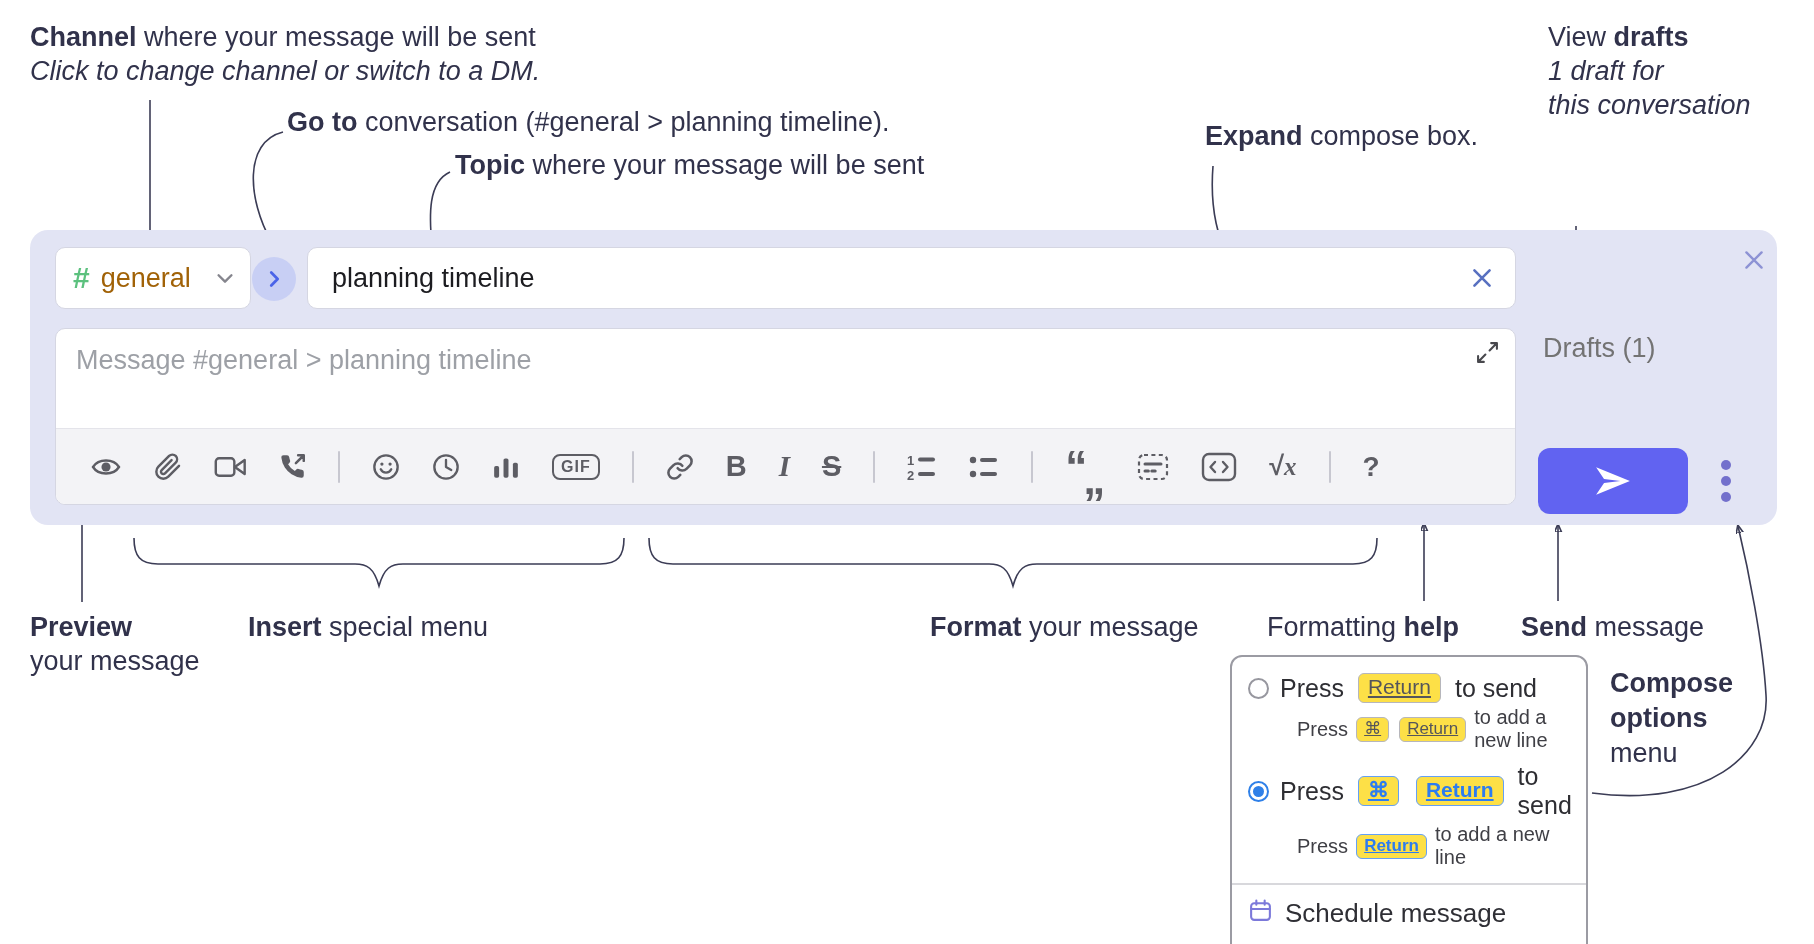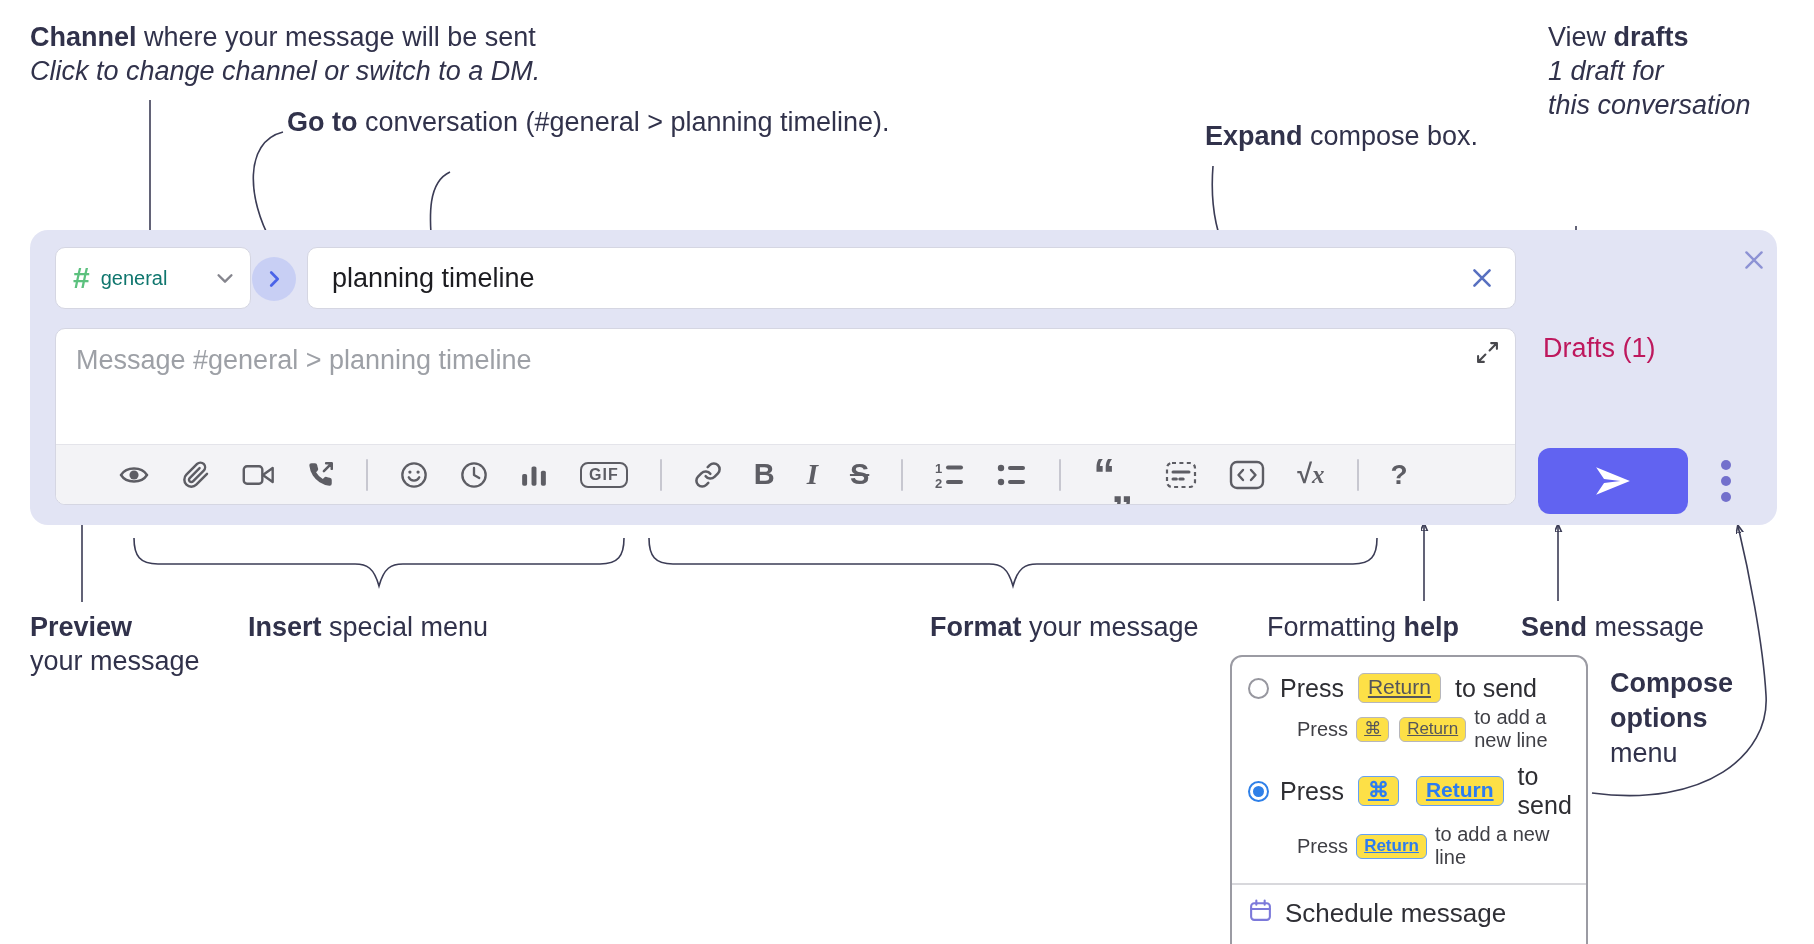--- a/index.html
+++ b/index.html
@@ -30,59 +30,59 @@
 
   
   #compose { position:absolute; left:30px; top:230px; width:1747px; height:295px;
              background:#e2e4f4; border-radius:18px; }
 
   .white-field { background:#fff; border:1.5px solid #d5d6e2; border-radius:10px; }
 
   #channel-select { position:absolute; left:25px; top:17px; width:196px; height:62px;
                     display:flex; align-items:center; padding:0 14px 0 17px; cursor:pointer; }
   #channel-hash { color:#5cc17e; font-weight:700; font-size:30px; margin-right:11px; }
-  #channel-name { font-size:20px; color:#0f766e; }
+  #channel-name { font-size:27px; color:#a16207; }
   #channel-chevron { margin-left:auto; display:flex; }
 
   #go-btn { position:absolute; left:222px; top:27px; width:44px; height:44px; border-radius:50%;
             background:#c8cff4; display:flex; align-items:center; justify-content:center; cursor:pointer; }
 
   #topic-input { position:absolute; left:277px; top:17px; width:1209px; height:62px;
                  display:flex; align-items:center; padding:0 20px 0 24px; }
   #topic-value { font-size:27px; color:#1c1c20; }
   #topic-clear { margin-left:auto; display:flex; cursor:pointer; }
 
   #compose-close { position:absolute; left:1710px; top:16px; width:28px; height:28px;
                    display:flex; align-items:center; justify-content:center; cursor:pointer; }
 
   #msg-area { position:absolute; left:25px; top:98px; width:1461px; height:177px;
               display:flex; flex-direction:column; overflow:hidden; }
   #msg-body { flex:1; position:relative; }
   #msg-placeholder { position:absolute; left:20px; top:16px; font-size:27px; color:#9da0a6; }
   #msg-expand { position:absolute; right:16px; top:12px; cursor:pointer; }
 
-  #msg-toolbar { height:60px; background:#f3f3f6; border-top:1.5px solid #e4e4ea;
+  #msg-toolbar { height:76px; background:#f3f3f6; border-top:1.5px solid #e4e4ea;
                  border-radius:0 0 9px 9px; display:flex; align-items:center;
-                 padding-left:62px; gap:32px; }
+                 padding-left:34px; gap:32px; }
   .tb { display:flex; align-items:center; justify-content:center; color:#5d5d64; cursor:pointer; flex:none; }
   .tb-div { width:2px; height:32px; background:#c7c7d0; border-radius:1px; flex:none; }
   .tb-letter { font-size:29px; font-weight:700; color:#5d5d64; }
   .tb-italic { font-style:italic; font-weight:600; font-family:"Liberation Serif", serif; }
   .tb-strike { text-decoration:line-through; font-weight:600; }
   #tb-gif-box { border:2.5px solid #5d5d64; border-radius:8px; padding:2px 7px;
                 font-size:16px; font-weight:700; letter-spacing:1px; }
   #tb-quote { position:relative; width:40px; height:36px; }
   #tb-quote .q { position:absolute; font-size:44px; font-weight:700; line-height:1; color:#5d5d64; }
   #tb-quote .q1 { left:0; top:-4px; }
   #tb-quote .q2 { right:0; bottom:-16px; }
   #tb-math { font-size:27px; font-weight:600; }
   #tb-math .var { font-style:italic; font-family:"Liberation Serif", serif; font-size:25px; }
   #tb-help { font-size:28px; font-weight:600; }
 
-  #drafts-link { position:absolute; left:1513px; top:103px; font-size:27px; color:#be185d; cursor:pointer; }
+  #drafts-link { position:absolute; left:1513px; top:103px; font-size:27px; color:#737373; cursor:pointer; }
 
   #send-btn { position:absolute; left:1508px; top:218px; width:150px; height:66px;
               background:#6163f1; border:none; border-radius:12px; display:flex;
               align-items:center; justify-content:center; cursor:pointer; }
 
   #compose-options-btn { position:absolute; left:1674px; top:218px; width:44px; height:66px;
               display:flex; flex-direction:column; align-items:center; justify-content:center;
               gap:6px; cursor:pointer; }
   #compose-options-btn .dot { width:10px; height:10px; border-radius:50%; background:#7370cc; }
 
@@ -133,20 +133,23 @@
 
   <div class="ann" id="ann-goto">
     <b>Go to</b><span> conversation (#general &gt; planning timeline).</span>
   </div>
 
   <div class="ann" id="ann-channel">
     <div><b>Channel</b><span> where your message will be sent</span></div>
     <div class="it">Click to change channel or switch to a DM.</div>
   </div>
 
+  <div class="ann" id="ann-topic">
+    <b>Topic</b><span> where your message will be sent</span>
+  </div>
 
   <div class="ann" id="ann-expand">
     <b>Expand</b><span> compose box.</span>
   </div>
 
   <div class="ann" id="ann-drafts">
     <div><span>View </span><b>drafts</b></div>
     <div class="it">1 draft for</div>
     <div class="it">this conversation</div>
   </div>

